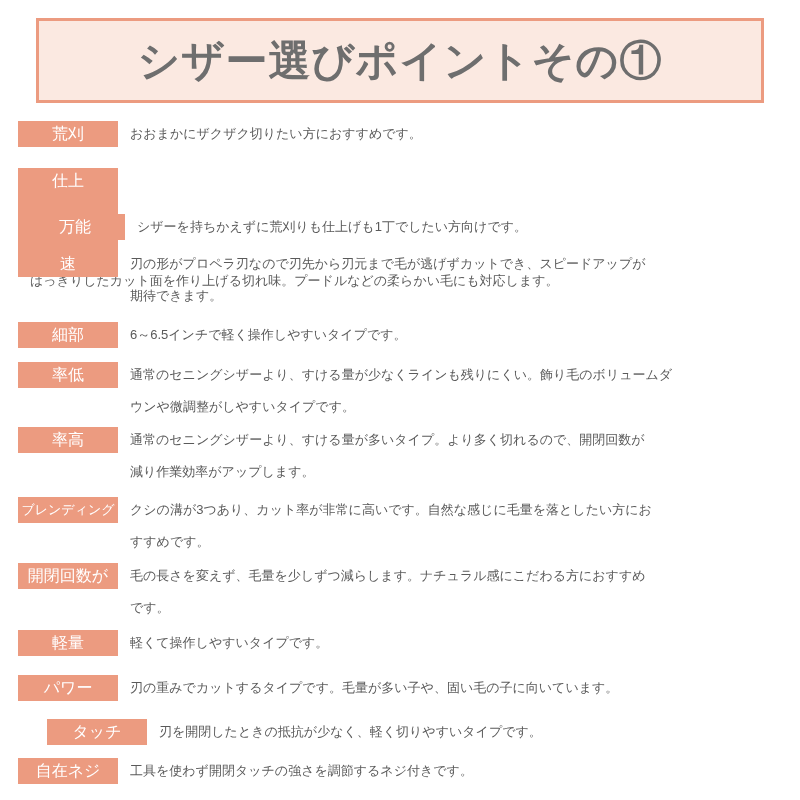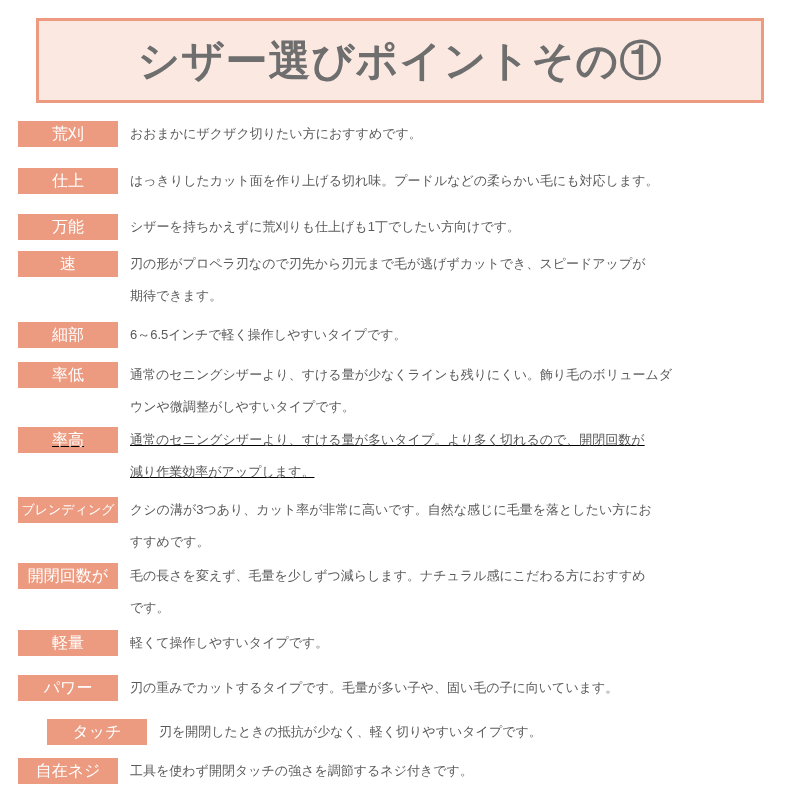--- a/index.html
+++ b/index.html
@@ -36,26 +36,26 @@
   }
   .rows { position: absolute; left: 0; top: 0; width: 800px; height: 800px; }
   .row {
     position: absolute;
     left: 18px;
     right: 6px;
     display: flex;
     align-items: flex-start;
   }
   .row:nth-child(1)  { top: 121px; }
-  .row:nth-child(2)  { top: 168px; }
-  .row:nth-child(3)  { top: 214px; }
+  .row:nth-child(2)  { top: 168px; flex-direction: column; }
+  .row:nth-child(3)  { top: 214px; padding-left: 7px; }
   .row:nth-child(4)  { top: 251px; }
   .row:nth-child(5)  { top: 322px; }
   .row:nth-child(6)  { top: 362px; }
-  .row:nth-child(7)  { top: 427px; text-decoration: underline; }
+  .row:nth-child(7)  { top: 427px; }
   .row:nth-child(8)  { top: 497px; }
   .row:nth-child(9)  { top: 563px; }
   .row:nth-child(10) { top: 630px; }
   .row:nth-child(11) { top: 675px; }
   .row:nth-child(12) { top: 719px; margin-left: 29px; }
   .row:nth-child(13) { top: 758px; }
   .row-label {
     flex: 0 0 100px;
     width: 100px;
     height: 26px;

